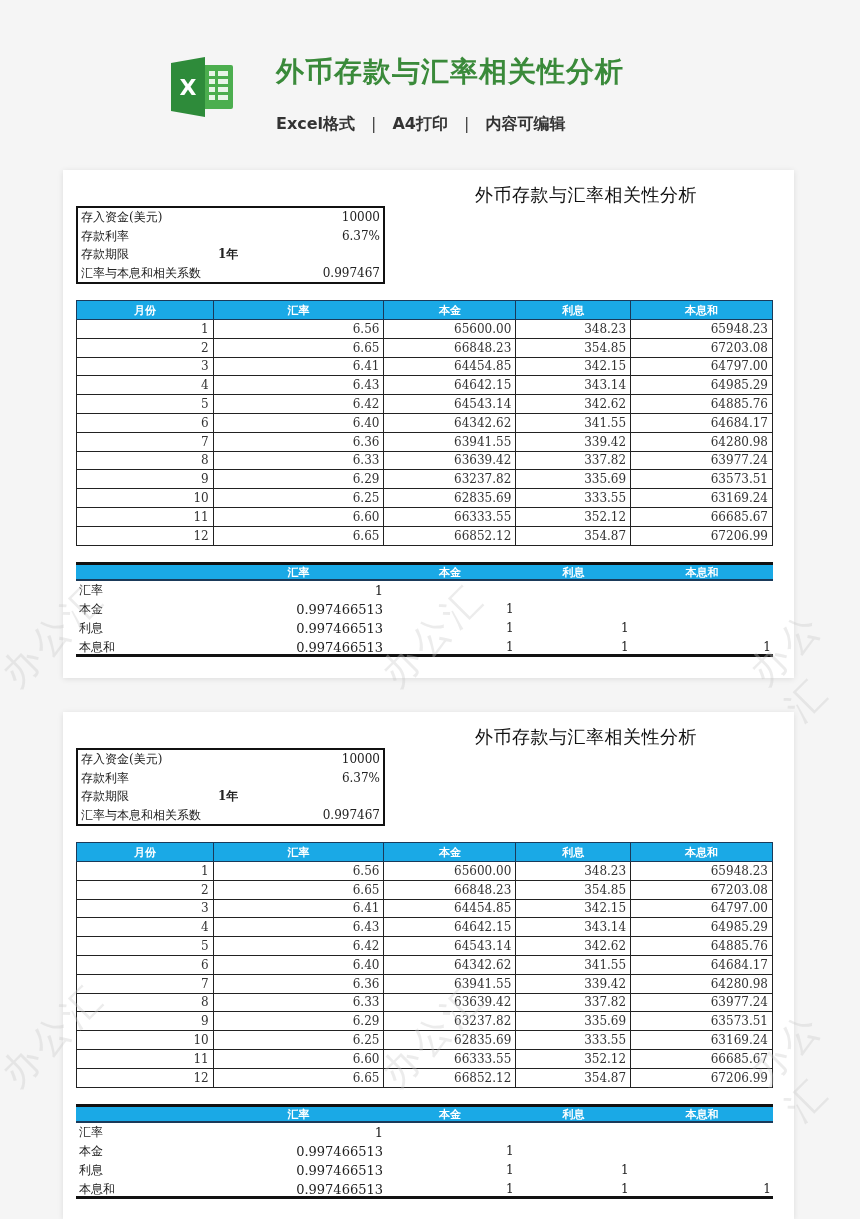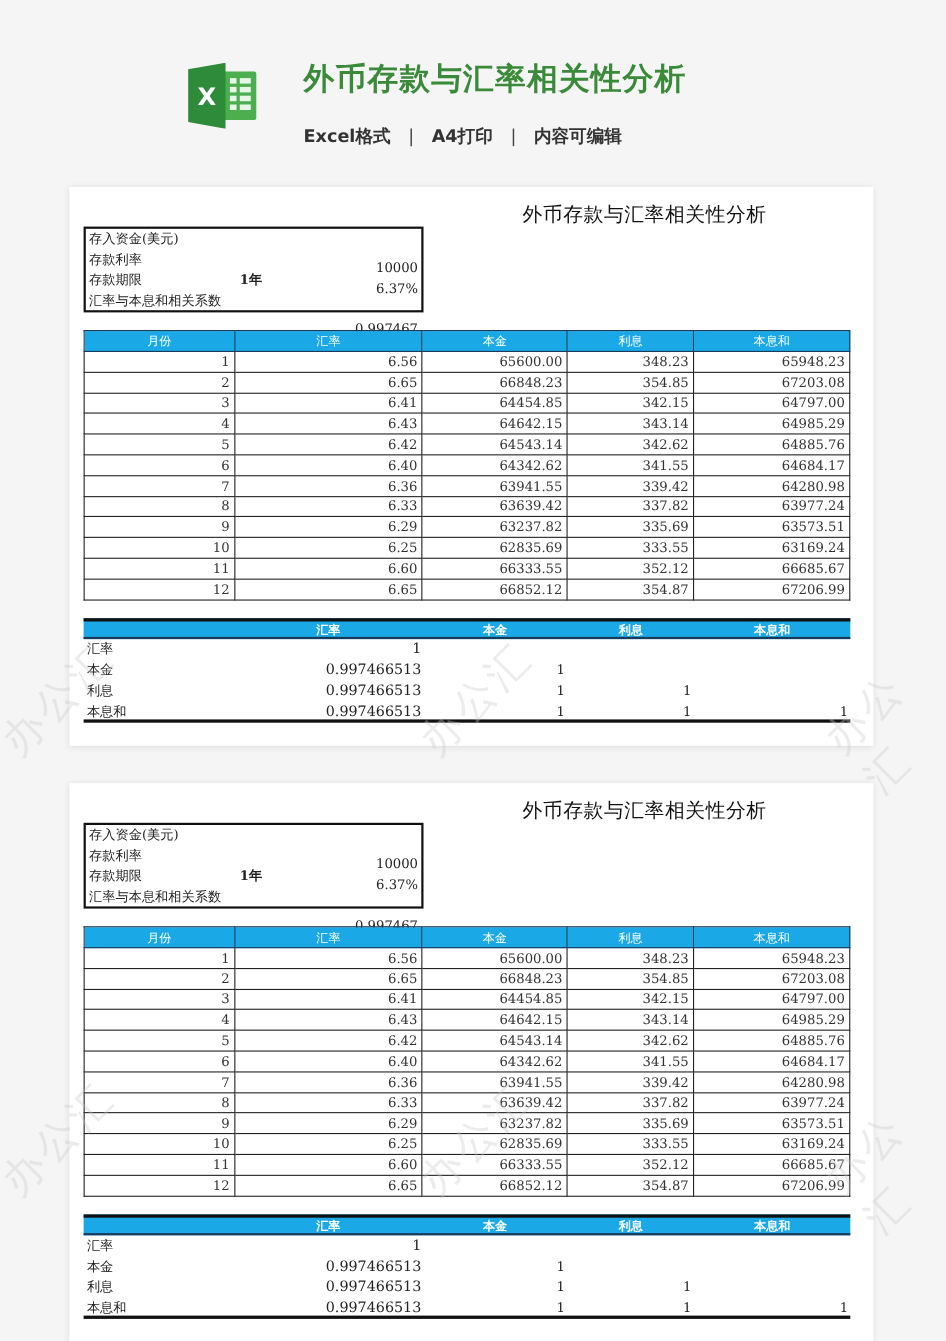--- a/index.html
+++ b/index.html
@@ -18,26 +18,26 @@
   .sheet { position: absolute; left: 63px; width: 731px; background: #fff; box-shadow: 0 1px 6px rgba(0,0,0,0.10); overflow: hidden; }
   .sheet1 { top: 170px; height: 508px; }
   .sheet2 { top: 712px; height: 507px; }
 
   .sheet-title { position: absolute; left: 412px; top: 13px; font-family: "DejaVu Sans", "Liberation Sans", sans-serif; font-size: 18px; color: #111; letter-spacing: 0.5px; }
 
   
   .info { position: absolute; left: 13px; top: 36px; width: 309px; height: 78px; border: 2px solid #111; font-size: 12px; }
   .info-row { position: relative; height: 18.5px; line-height: 18.5px; padding-left: 4px; }
   .info-row .k { position: absolute; left: 3px; }
-  .info-row .v { position: absolute; right: 3px; margin-top: 26px; }
+  .info-row .v { position: absolute; right: 3px; }
   .info-row .vm { position: absolute; left: 140px; font-weight: bold; }
 
   
   .tbl { position: absolute; left: 13px; border-collapse: collapse; width: 697px; font-size: 12px; }
-  .tbl th { background: #1aa9e6; color: #fff; font-family: "DejaVu Sans", "Liberation Sans", sans-serif; font-weight: normal; font-size: 11px; height: 19px; border: 1px solid #1a3a5a; text-align: center; }
+  .tbl th { background: #1aa9e6; color: #fff; font-family: "DejaVu Sans", "Liberation Sans", sans-serif; font-weight: bold; font-size: 11px; height: 19px; border: 1px solid #1a3a5a; text-align: center; }
   .tbl td { height: 18.8px; border: 1px solid #222; text-align: right; padding-right: 4px; color: #333; }
   .c1 { width: 137px; } .c2 { width: 171px; } .c3 { width: 132px; } .c4 { width: 115px; } .c5 { width: 142px; }
 
   
   .corr { position: absolute; left: 13px; width: 697px; font-size: 12px; }
   .corr-head { position: relative; height: 19px; background: #1aa9e6; border-top: 3px solid #111; border-bottom: 2px solid #1a3a5a; }
   .corr-head span { position: absolute; top: 0; line-height: 15px; color: #fff; font-family: "DejaVu Sans", "Liberation Sans", sans-serif; font-weight: bold; font-size: 11px; text-align: center; }
   .corr-row { position: relative; height: 19px; line-height: 19px; }
   .corr-row .lbl { position: absolute; left: 3px; }
   .corr-row .v1 { position: absolute; right: 390px; font-size: 13px; }

